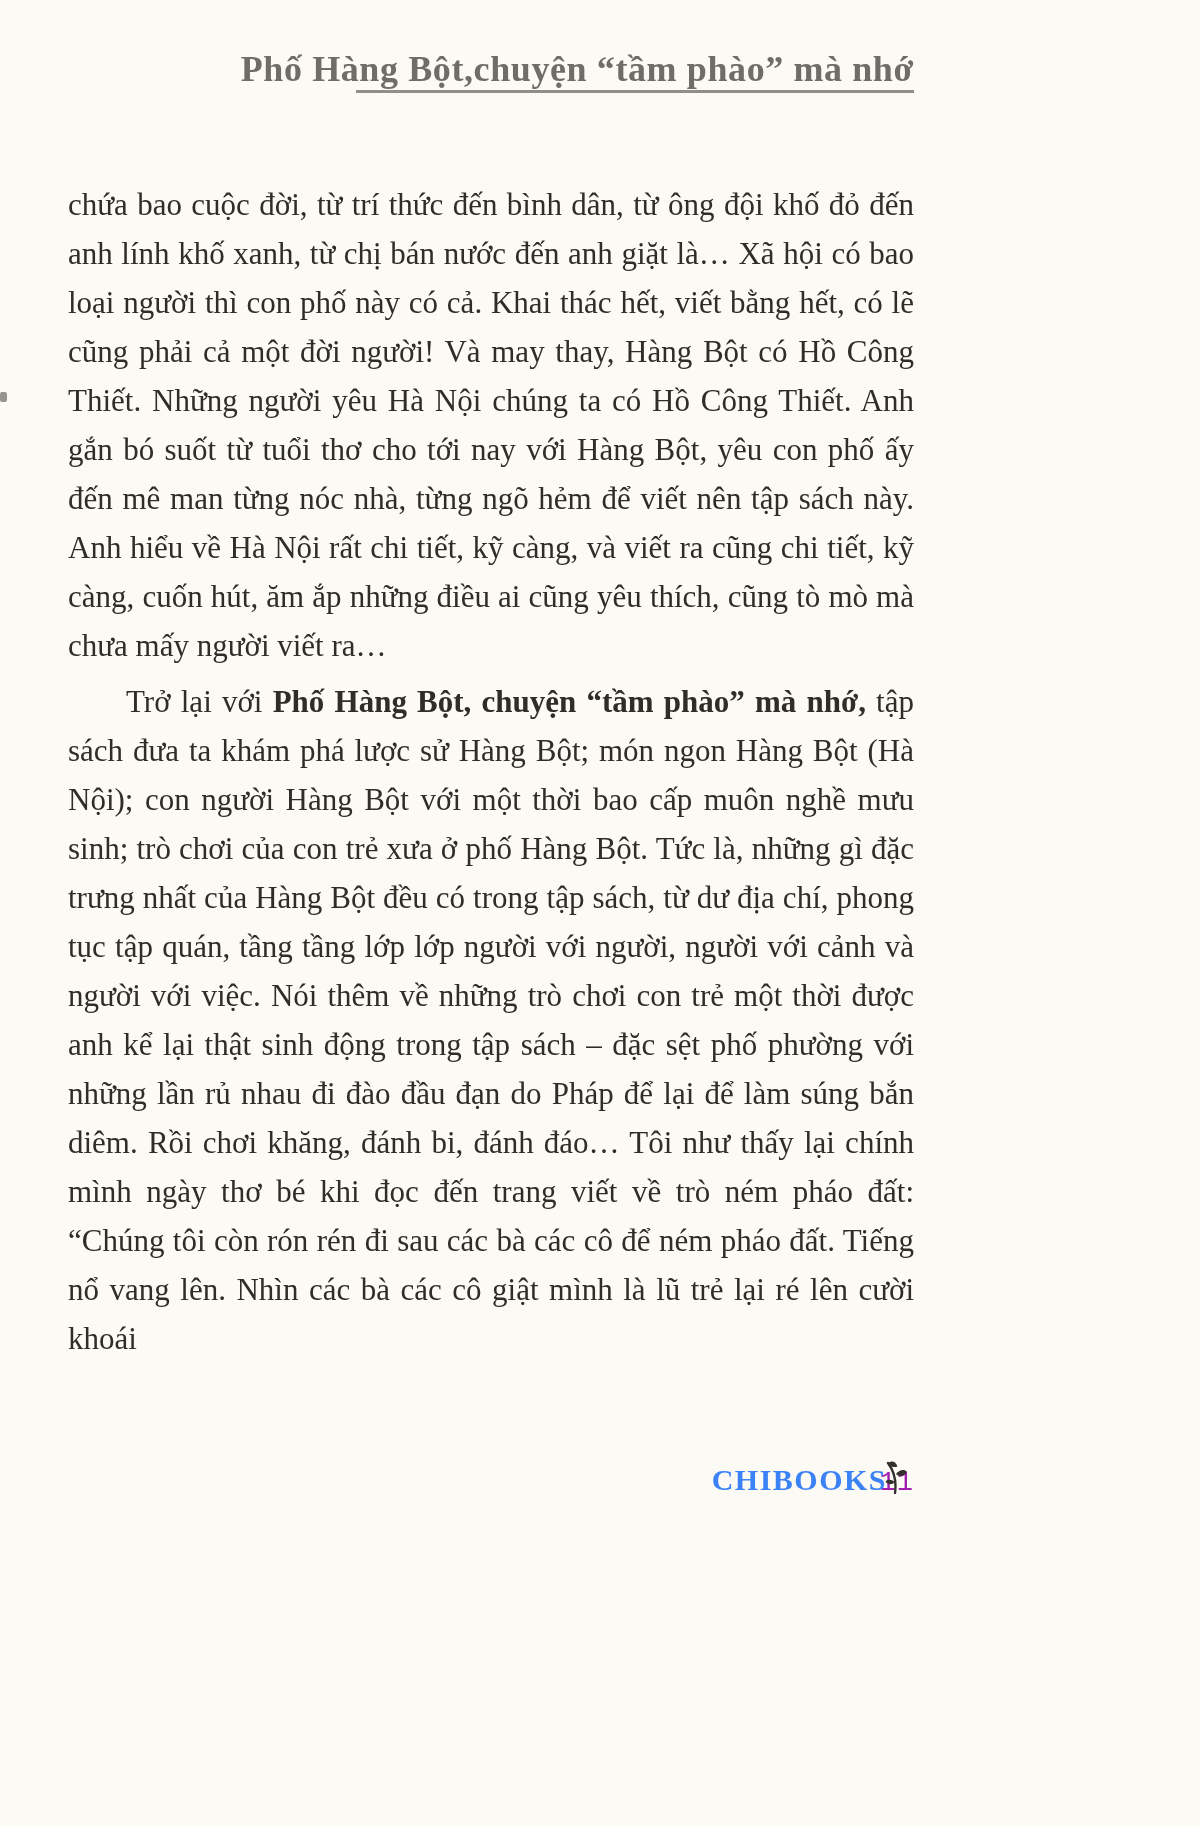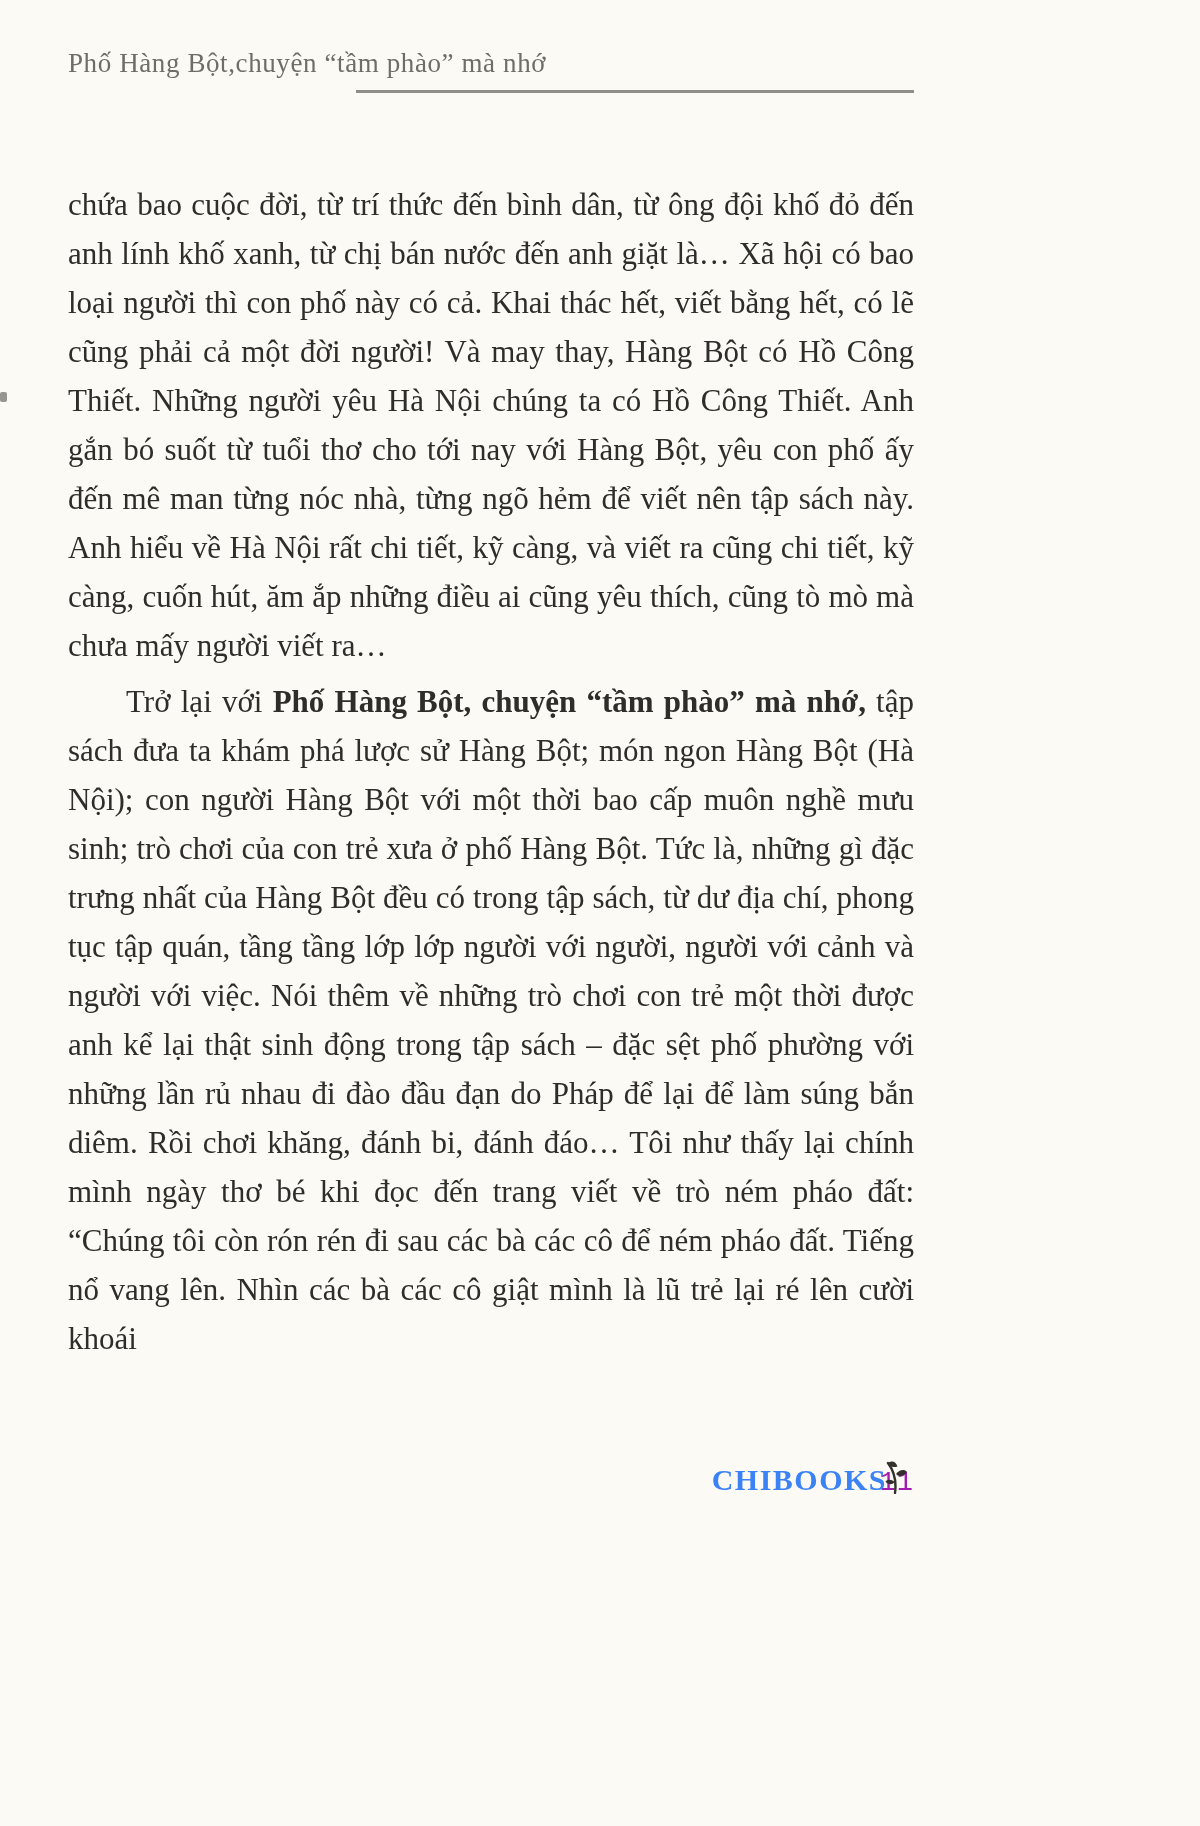--- a/index.html
+++ b/index.html
@@ -17,22 +17,23 @@
     font-family: "Liberation Serif", "DejaVu Serif", serif;
     color: #2f2d2a;
     overflow: hidden;
   }
   
   .running-header {
     position: absolute;
     top: 48px;
     left: 68px;
     width: 846px;
-    font-size: 27px;
-    font-weight: normal;
+    text-align: right;
+    font-size: 36px;
+    font-weight: bold;
     letter-spacing: 0.6px;
     color: #6e6d68;
     white-space: nowrap;
   }
   .header-rule {
     position: absolute;
     top: 90px;
     left: 356px;
     width: 558px;
     height: 3px;

